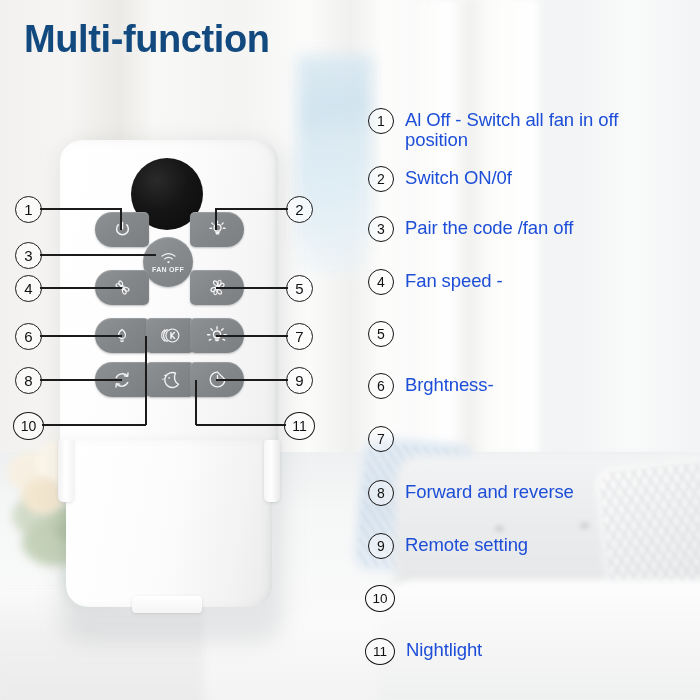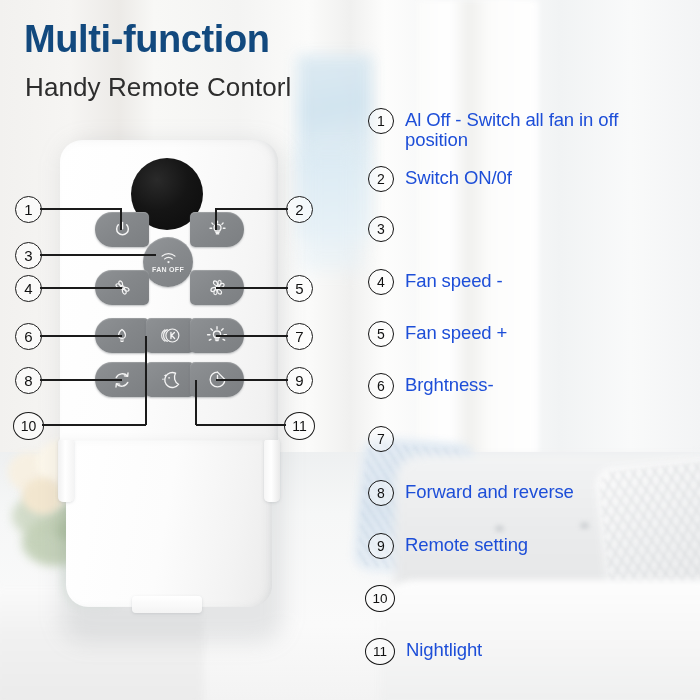--- a/index.html
+++ b/index.html
@@ -152,21 +152,20 @@
   <div class="vase"></div>
   <div class="foliage" style="left:22px;top:518px;width:66px;height:48px;background:#b9c9ab;opacity:.8;"></div>
   <div class="foliage" style="left:52px;top:500px;width:58px;height:44px;background:#a9bd9c;opacity:.75;"></div>
   <div class="foliage" style="left:12px;top:496px;width:52px;height:40px;background:#c3d0b6;opacity:.7;"></div>
   <div class="rose" style="left:8px;top:452px;width:44px;height:40px;background:#f7f0e2;"></div>
   <div class="rose" style="left:36px;top:440px;width:50px;height:46px;background:#fbf6ea;"></div>
   <div class="rose" style="left:22px;top:478px;width:42px;height:36px;background:#f2e6cf;"></div>
   <div class="rose" style="left:62px;top:470px;width:36px;height:32px;background:#f8f2e4;"></div>
 
   <div class="title">Multi-function</div>
-  <div class="subtitle">Handy Remote Contorl</div>
 
   <div class="remote-shadow"></div>
   <div class="holder-top"></div>
   <div class="holder"></div>
   <div class="tab-l"></div>
   <div class="tab-r"></div>
   <div class="tab-b"></div>
   <div class="remote"></div>
   <div class="ir-window"></div>
 
@@ -303,28 +302,28 @@
     <div class="lrow" style="top:0px;">
       <span class="lnum">1</span>
       <span class="ltxt">Al Off - Switch all fan in off position</span>
     </div>
     <div class="lrow" style="top:58px;">
       <span class="lnum">2</span>
       <span class="ltxt">Switch ON/0f</span>
     </div>
     <div class="lrow" style="top:108px;">
       <span class="lnum">3</span>
+      <span class="ltxt">Pair the code /fan off</span>
     </div>
     <div class="lrow" style="top:161px;">
       <span class="lnum">4</span>
       <span class="ltxt">Fan speed -</span>
     </div>
     <div class="lrow" style="top:213px;">
       <span class="lnum">5</span>
-      <span class="ltxt">Fan speed +</span>
     </div>
     <div class="lrow" style="top:265px;">
       <span class="lnum">6</span>
       <span class="ltxt">Brghtness-</span>
     </div>
     <div class="lrow" style="top:318px;">
       <span class="lnum">7</span>
     </div>
     <div class="lrow" style="top:372px;">
       <span class="lnum">8</span>

